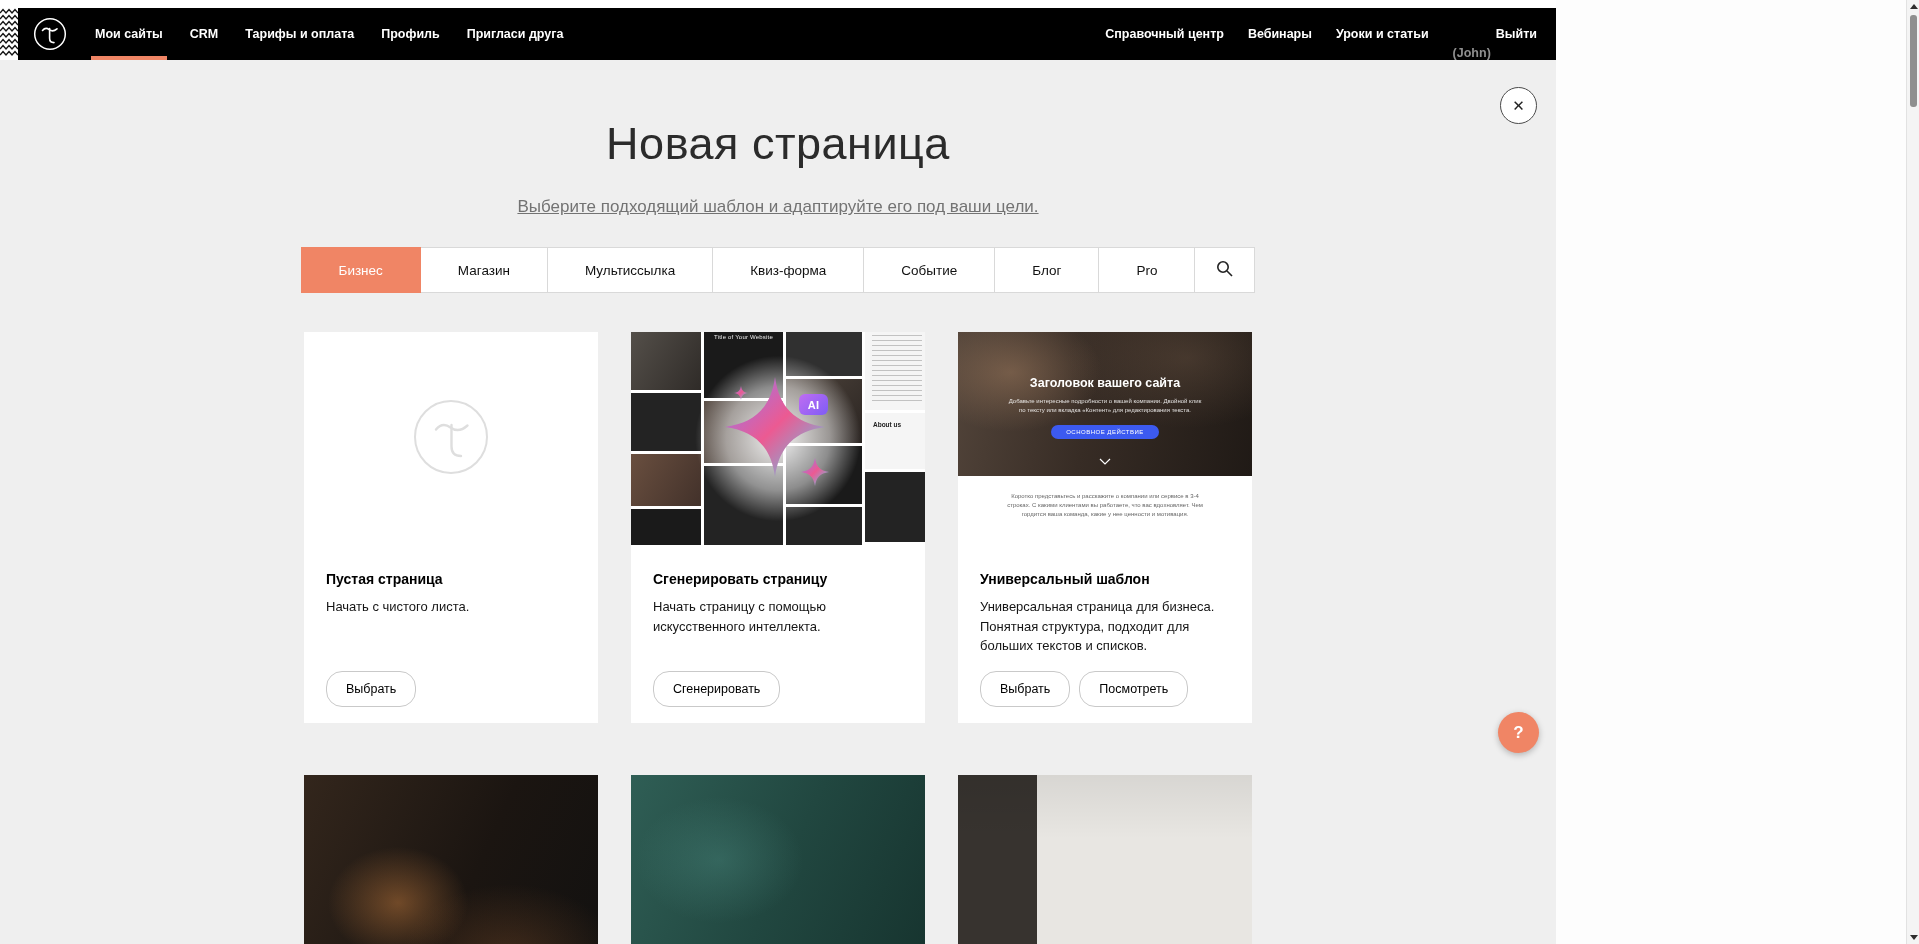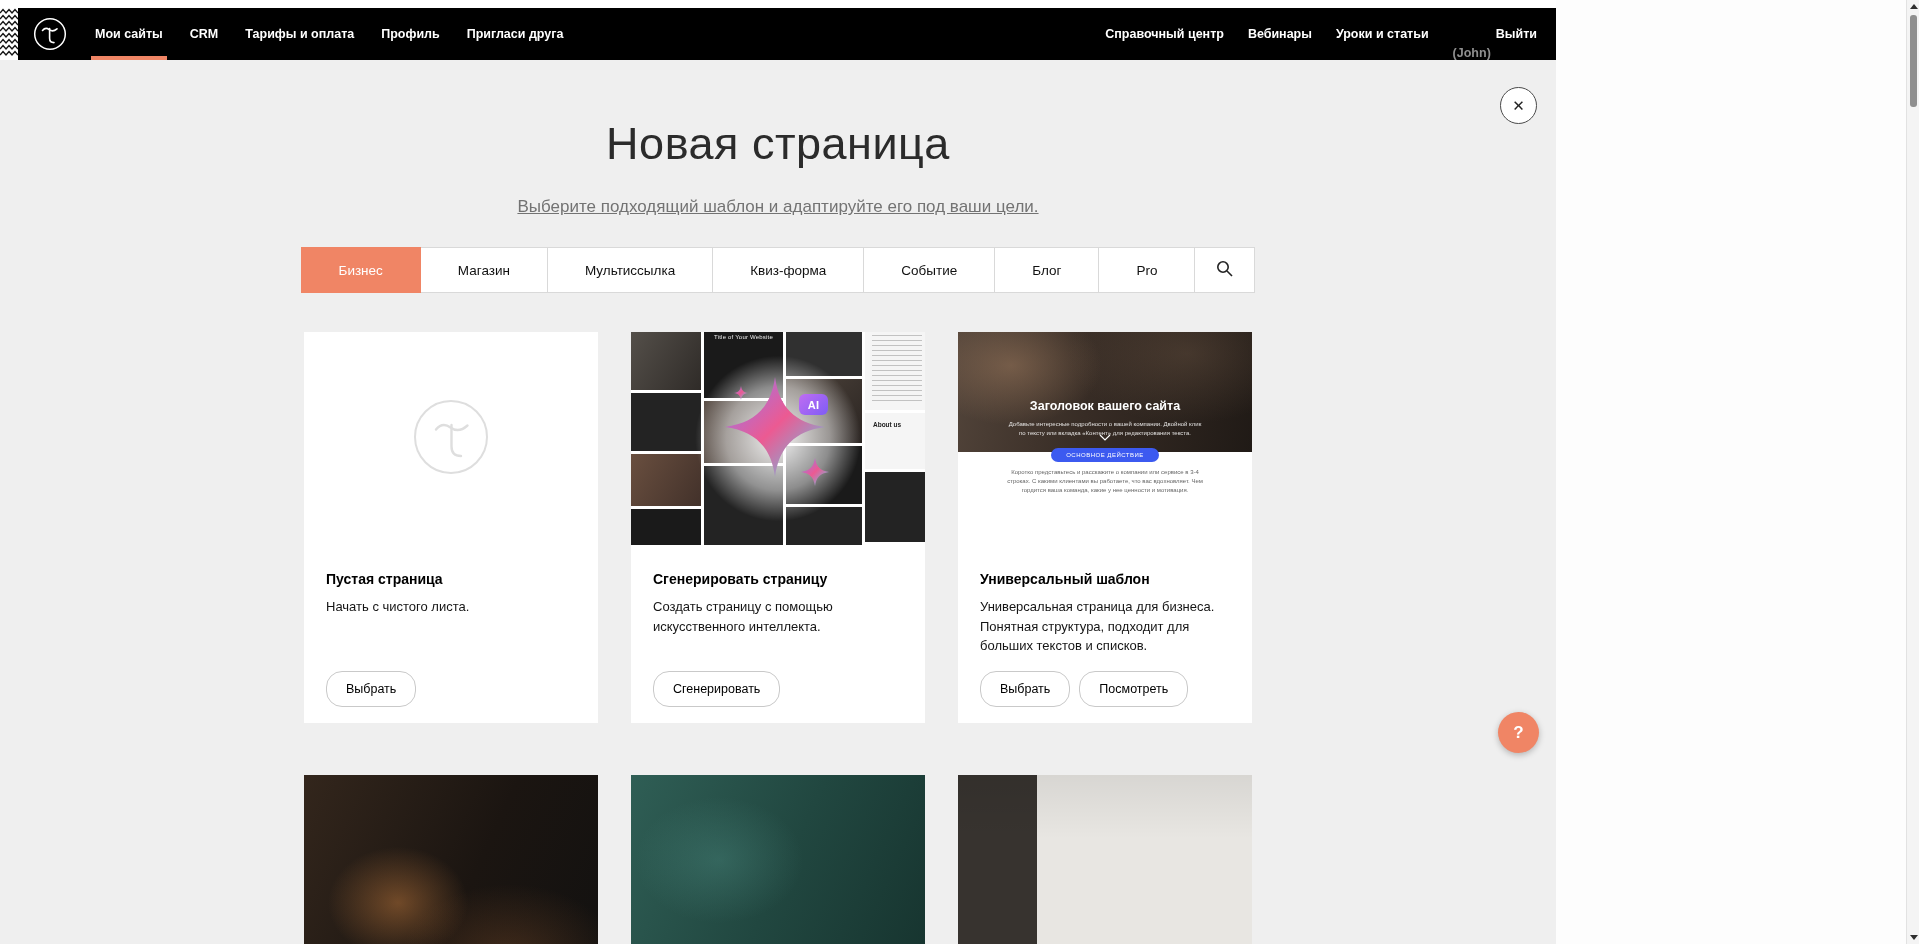--- a/index.html
+++ b/index.html
@@ -77,21 +77,21 @@
   .tile-title { position:absolute; left:0; right:0; top:8px; text-align:center; color:#eee; font-size:6px; letter-spacing:.2px; }
   .tile-caption { position:absolute; left:8px; top:8px; color:#222; font-size:6.5px; font-weight:700; }
   .ai-glow { position:absolute; inset:0; background:radial-gradient(115px 115px at 50% 50%,
              rgba(255,255,255,.95), rgba(255,255,255,.5) 45%, rgba(255,255,255,0) 72%); }
   .sparkle { position:absolute; left:50%; top:50%; transform:translate(-50%,-52%); }
   .ai-badge { position:absolute; left:168px; top:62px; width:29px; height:21px; border-radius:6px;
               background:linear-gradient(135deg,#c06df2,#7e5cf5); color:#fff; font-size:11px; font-weight:800;
               display:flex; align-items:center; justify-content:center; letter-spacing:.3px; }
 
   
-  .hero { position:relative; height:120px; display:flex; flex-direction:column; align-items:center; padding-top:67px;
+  .hero { position:relative; height:144px; display:flex; flex-direction:column; align-items:center; padding-top:44px;
           background:
             radial-gradient(130px 85px at 18% 28%, rgba(155,120,92,.55), transparent 70%),
             radial-gradient(170px 100px at 78% 18%, rgba(120,95,75,.35), transparent 70%),
             linear-gradient(100deg,#52443a 0%, #372c25 45%, #201a16 100%); }
   .hero-title { margin:0; color:#fff; font-size:12.5px; font-weight:700; }
   .hero-text { margin:7px 0 0; width:196px; text-align:center; color:rgba(255,255,255,.85); font-size:6px; line-height:1.45; }
   .hero-btn { margin-top:10px; background:#3c5af0; color:#fff; border:none; border-radius:8px;
               font-size:6px; text-transform:uppercase; letter-spacing:.5px; padding:4px 15px; cursor:pointer; }
   .hero-chevron { position:absolute; bottom:7px; left:50%; transform:translateX(-50%); }
   .hero-white { height:61px; background:#fff; display:flex; justify-content:center; }
@@ -254,21 +254,21 @@
                 </defs>
                 <path d="M72 18 C76 48 92 64 122 68 C92 72 76 88 72 118 C68 88 52 72 22 68 C52 64 68 48 72 18 Z" fill="url(#sg)"></path>
                 <path d="M112 99 C113.5 108 117 111.5 126 113 C117 114.5 113.5 118 112 127 C110.5 118 107 114.5 98 113 C107 111.5 110.5 108 112 99 Z" fill="url(#sg)"></path>
                 <path d="M38 27 C38.8 31.5 40.7 33.4 45 34 C40.7 34.6 38.8 36.5 38 41 C37.2 36.5 35.3 34.6 31 34 C35.3 33.4 37.2 31.5 38 27 Z" fill="url(#sg)"></path>
               </svg>
             </span>
             <span class="ai-badge">AI</span>
           </div>
           <div class="card-body">
             <h3 class="card-title">Сгенерировать страницу</h3>
-            <p class="card-desc">Создать страницу с помощью искусственного интеллекта.</p>
+            <p class="card-desc">Начать страницу с помощью искусственного интеллекта.</p>
             <div class="card-actions">
               <button class="btn">Сгенерировать</button>
             </div>
           </div>
         </div>
 
         <div class="card">
           <div class="card-preview">
             <div class="hero">
               <h4 class="hero-title">Заголовок вашего сайта</h4>

